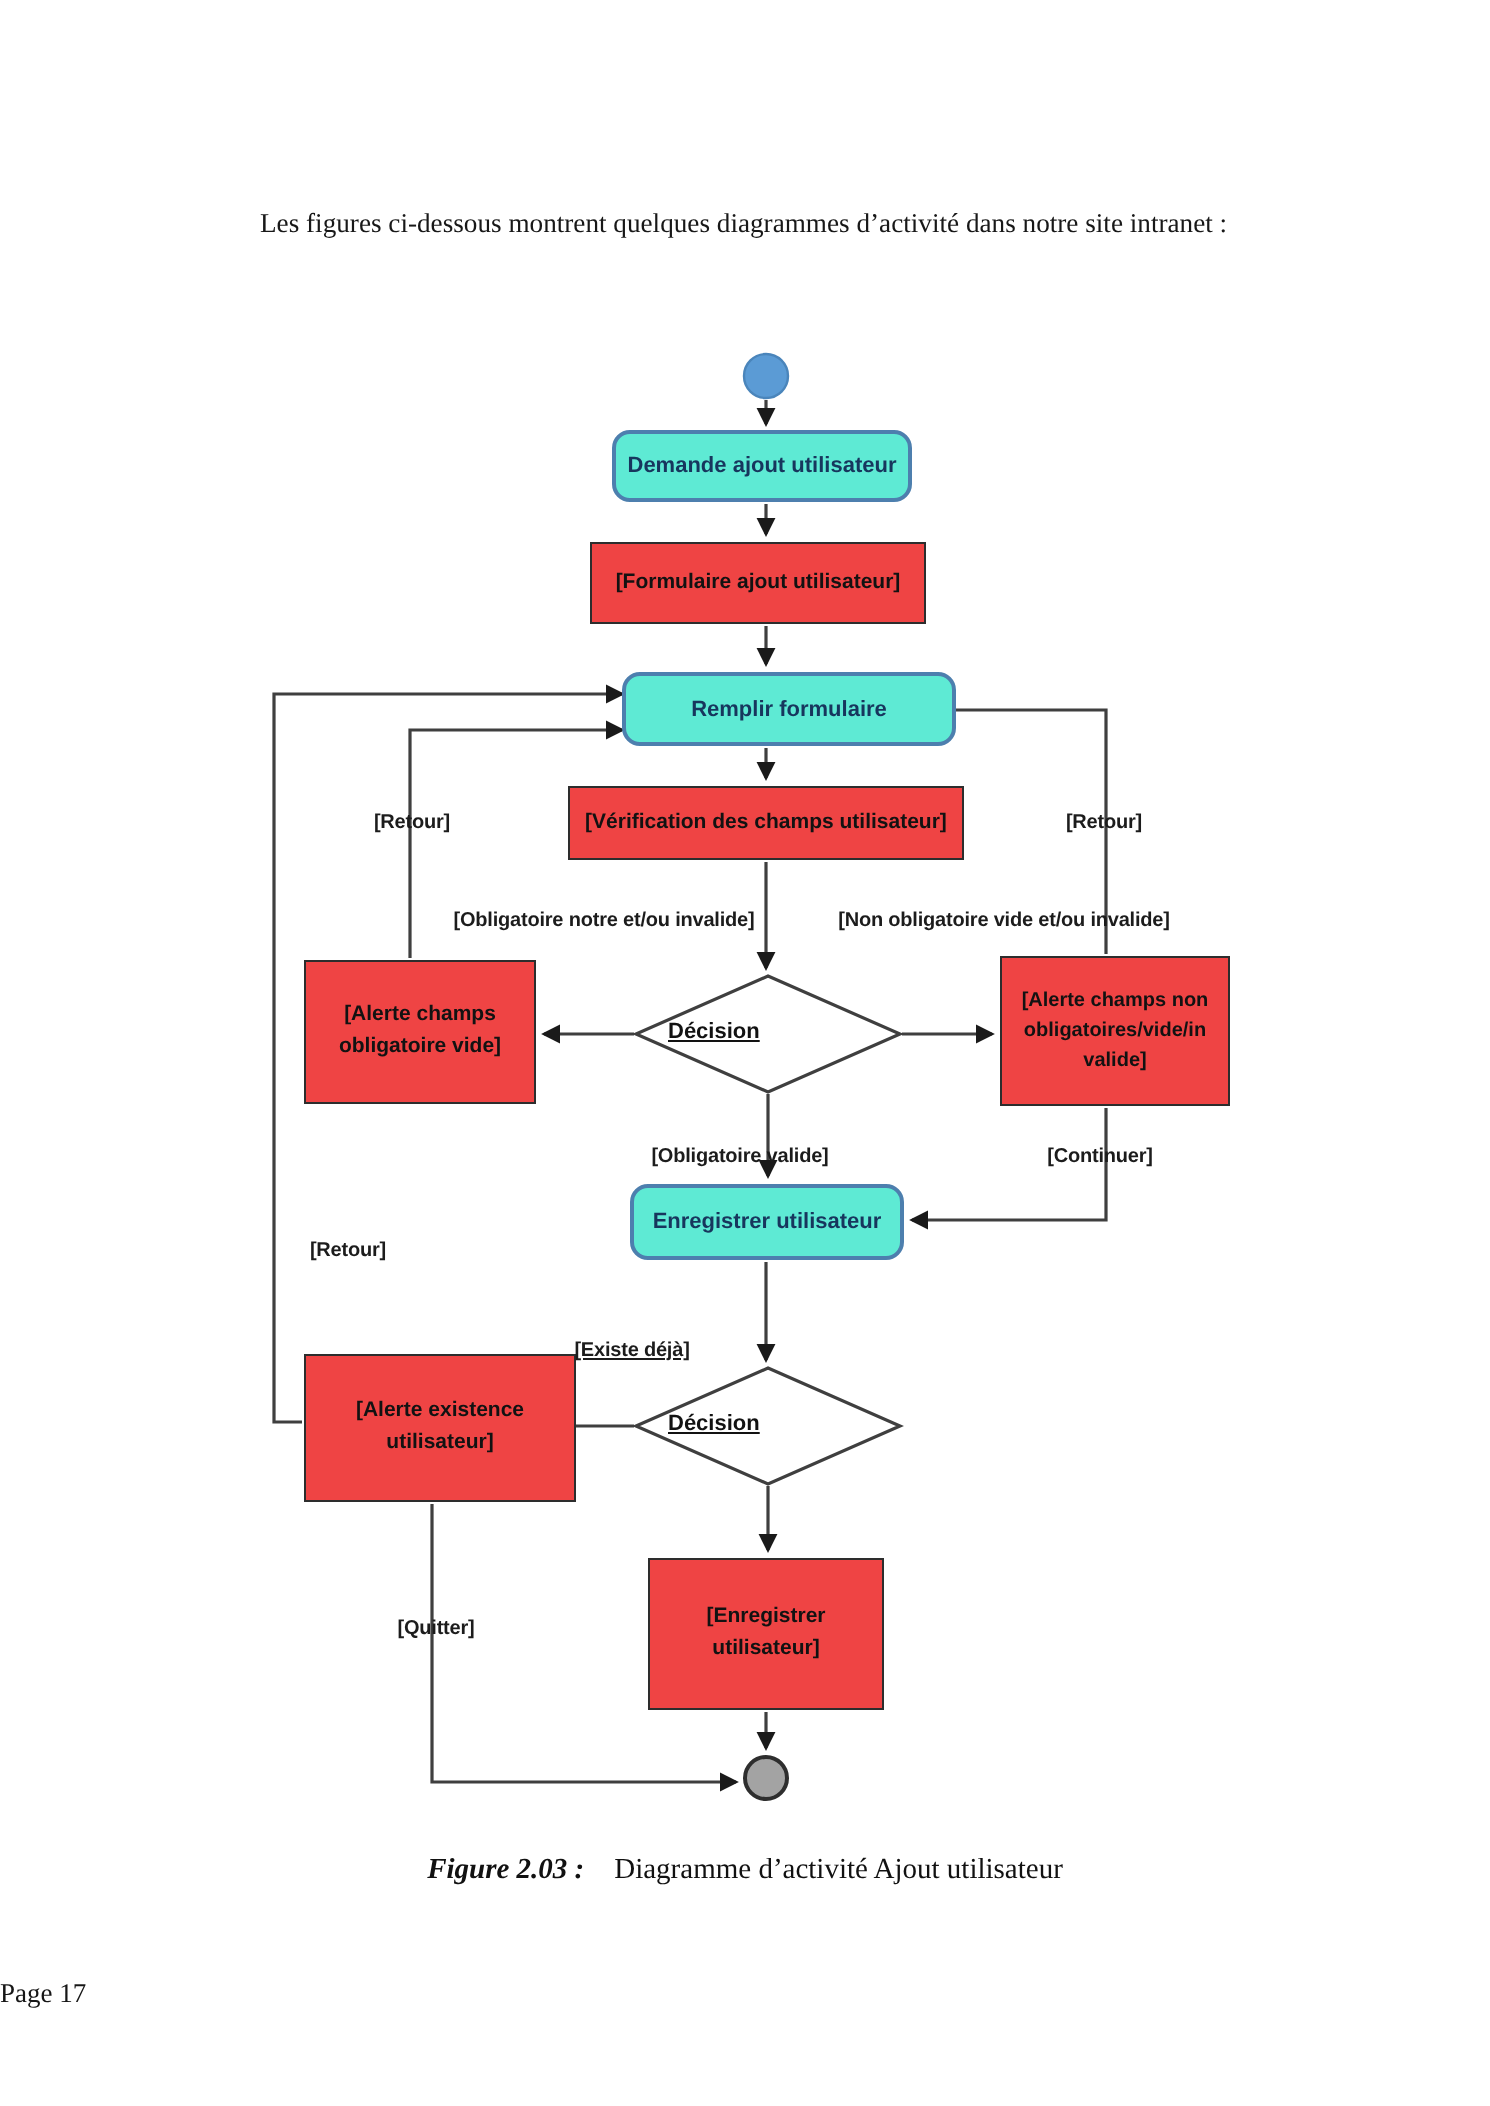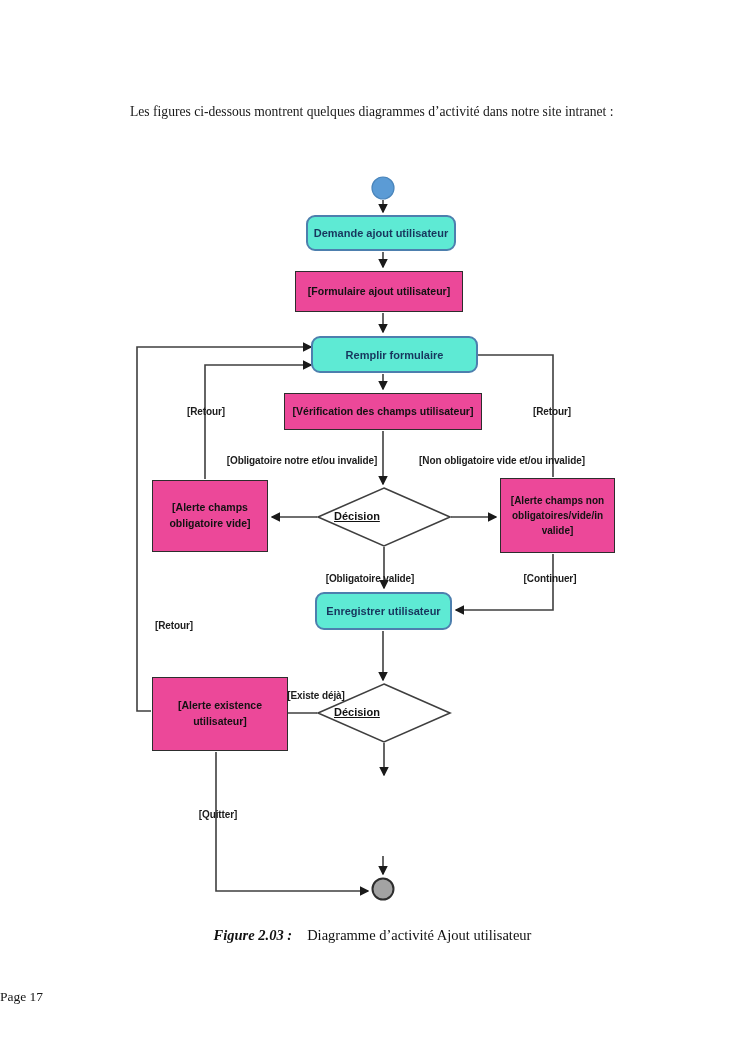--- a/index.html
+++ b/index.html
@@ -36,21 +36,21 @@
     font-weight: bold;
   }
   .action {
     background: #5eead4;
     border: 2px solid #4d7fae;
     border-radius: 9px;
     color: #17365d;
     font-size: 11px;
   }
   .state {
-    background: #ec4899;
+    background: #ef4444;
     border: 1.6px solid #2d2d2d;
     color: #121212;
     font-size: 10.5px;
     line-height: 1.5;
     padding: 14px 5px;
   }
   .elabel {
     position: absolute;
     font-family: "Liberation Sans", sans-serif;
     font-weight: bold;
@@ -141,29 +141,30 @@
     <div class="node state" style="left:152px; top:480px; width:116px; height:72px;">[Alerte champs obligatoire vide]</div>
 
     <div class="node state" style="left:500px; top:478px; width:115px; height:75px; font-size:10px;">[Alerte champs non obligatoires/vide/in valide]</div>
 
     <div class="node action" style="left:315px; top:592px; width:137px; height:38px;">Enregistrer utilisateur</div>
 
     <div class="dlabel" style="left:334px; top:706px; width:100px;">Décision</div>
 
     <div class="node state" style="left:152px; top:677px; width:136px; height:74px;">[Alerte existence utilisateur]</div>
 
+    <div class="node state" style="left:324px; top:779px; width:118px; height:76px;">[Enregistrer utilisateur]</div>
 
     <div class="elabel" style="left:184px; top:406px; width:44px;">[Retour]</div>
     <div class="elabel" style="left:530px; top:406px; width:44px;">[Retour]</div>
     <div class="elabel" style="left:222px; top:455px; width:160px;">[Obligatoire notre et/ou invalide]</div>
     <div class="elabel" style="left:412px; top:455px; width:180px;">[Non obligatoire vide et/ou invalide]</div>
     <div class="elabel" style="left:320px; top:573px; width:100px;">[Obligatoire valide]</div>
     <div class="elabel" style="left:518px; top:573px; width:64px;">[Continuer]</div>
     <div class="elabel" style="left:152px; top:620px; width:44px;">[Retour]</div>
-    <div class="elabel" style="left:284px; top:690px; width:64px;">[Existe déjà]</div>
+    <div class="elabel" style="left:284px; top:670px; width:64px;text-decoration:underline;">[Existe déjà]</div>
     <div class="elabel" style="left:192px; top:809px; width:52px;">[Quitter]</div>
   </div>
 
   <p class="caption">
     <span class="cap-label">Figure 2.03 :</span><span>Diagramme d’activité Ajout utilisateur</span>
   </p>
 
   <p class="pageno">Page 17</p>
 
 </div>

